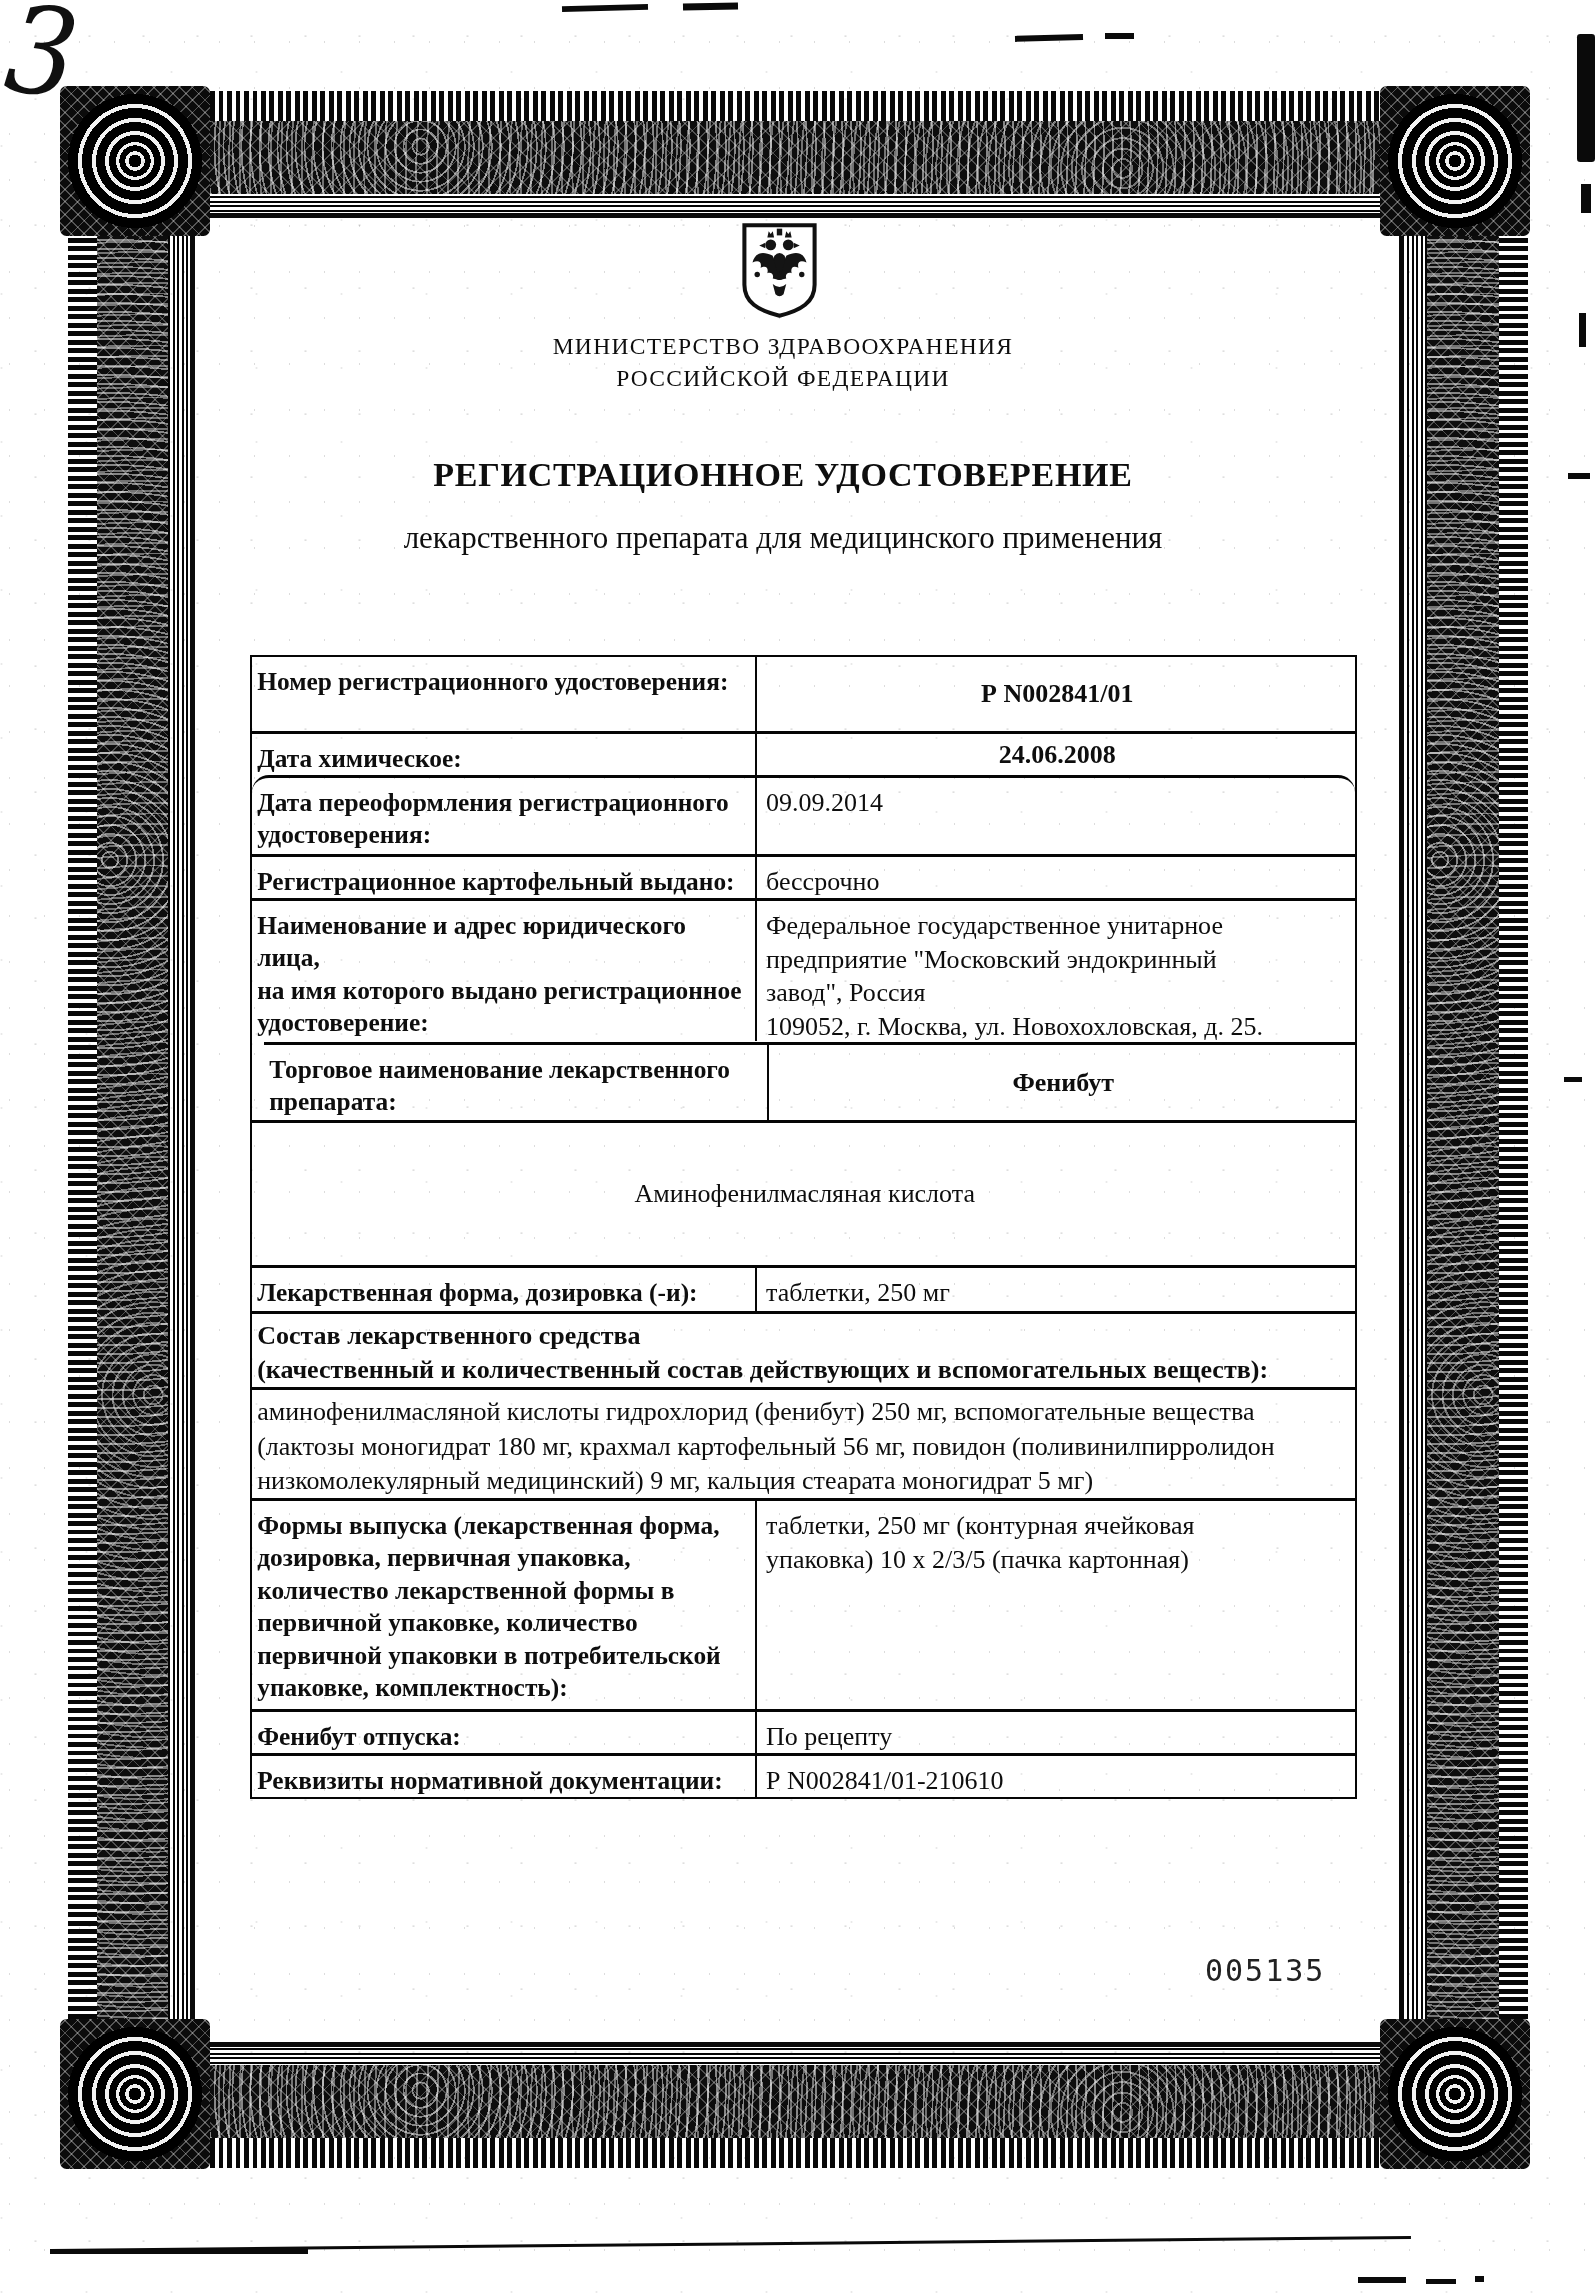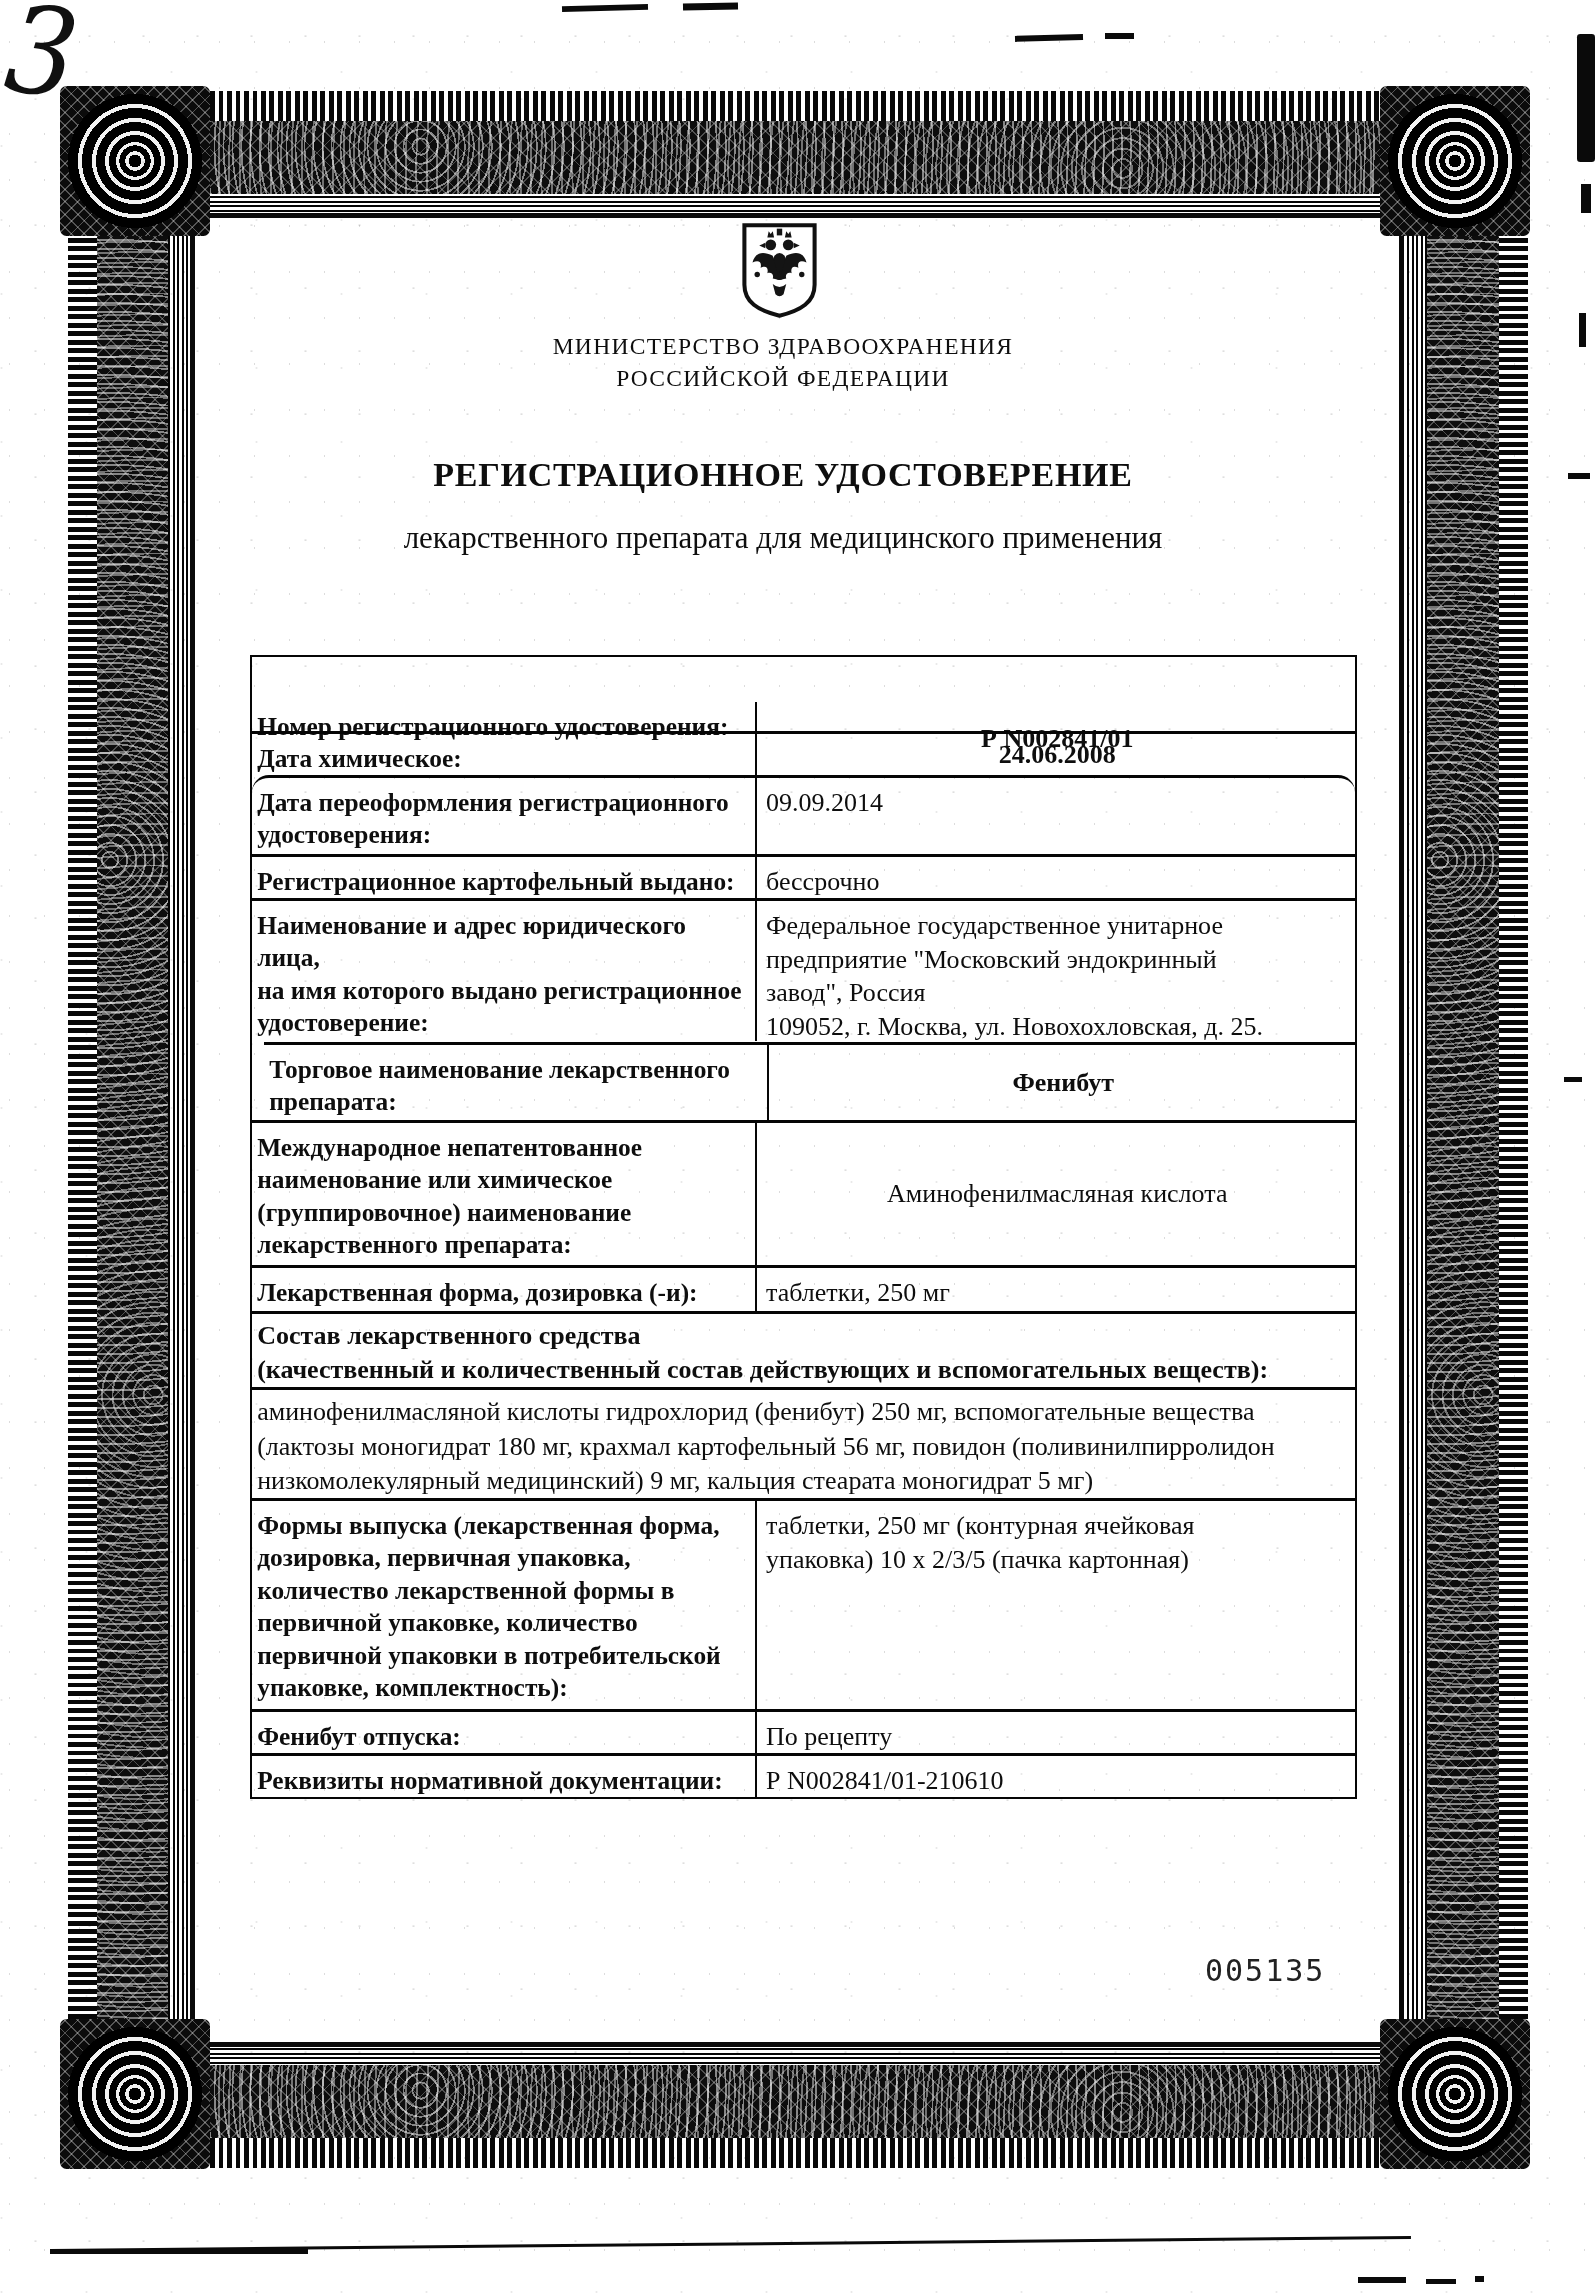--- a/index.html
+++ b/index.html
@@ -53,21 +53,21 @@
   .ministry{font-size:23.5px;line-height:1.3;letter-spacing:1.3px;}
   .doc-title{font-size:34px;font-weight:700;letter-spacing:0.7px;}
   .doc-subtitle{font-size:31px;}
 
   
   .reg-table{
     position:absolute;left:250px;top:655px;width:1107px;height:1144px;
     border:2.6px solid #050505;z-index:3;background:transparent;
   }
   .row{position:absolute;left:0;right:0;border-top:3.3px solid #050505;display:flex;overflow:hidden;}
-  .row.first{border-top:none;margin-top:45px;}
+  .row.first{border-top:none;}
   .cell{white-space:pre-line;overflow:hidden;}
   .lbl{
     width:505px;flex:0 0 505px;border-right:2px solid #060606;
     font-weight:700;font-size:25.4px;line-height:1.28;padding:7.8px 7.8px 0 5.2px;
   }
   .val{flex:1;font-size:26px;line-height:1.3;padding:7.8px 6.5px 0 9px;}
   .val.mid{display:flex;align-items:center;justify-content:center;text-align:center;padding-top:0;}
   .val.b{font-weight:700;}
   .full{flex:1;font-size:26px;line-height:1.32;padding:5.2px 7.8px 0 5.2px;}
   .full.b{font-weight:700;line-height:1.3;}
@@ -193,24 +193,20 @@
 109052, г. Москва, ул. Новохохловская, д. 25.</div>
     </div>
 
     <div class="row" style="top:385px;height:78px;margin-left:12px;">
       <div class="cell lbl">Торговое наименование лекарственного
 препарата:</div>
       <div class="cell val mid b">Фенибут</div>
     </div>
 
     <div class="row" style="top:463px;height:145px;">
-      <div class="cell lbl">Международное непатентованное
-наименование или химическое
-(группировочное) наименование
-лекарственного препарата:</div>
       <div class="cell val mid">Аминофенилмасляная кислота</div>
     </div>
 
     <div class="row" style="top:608px;height:46px;">
       <div class="cell lbl">Лекарственная форма, дозировка (-и):</div>
       <div class="cell val">таблетки, 250 мг</div>
     </div>
 
     <div class="row" style="top:654px;height:76px;">
       <div class="cell full b">Состав лекарственного средства

